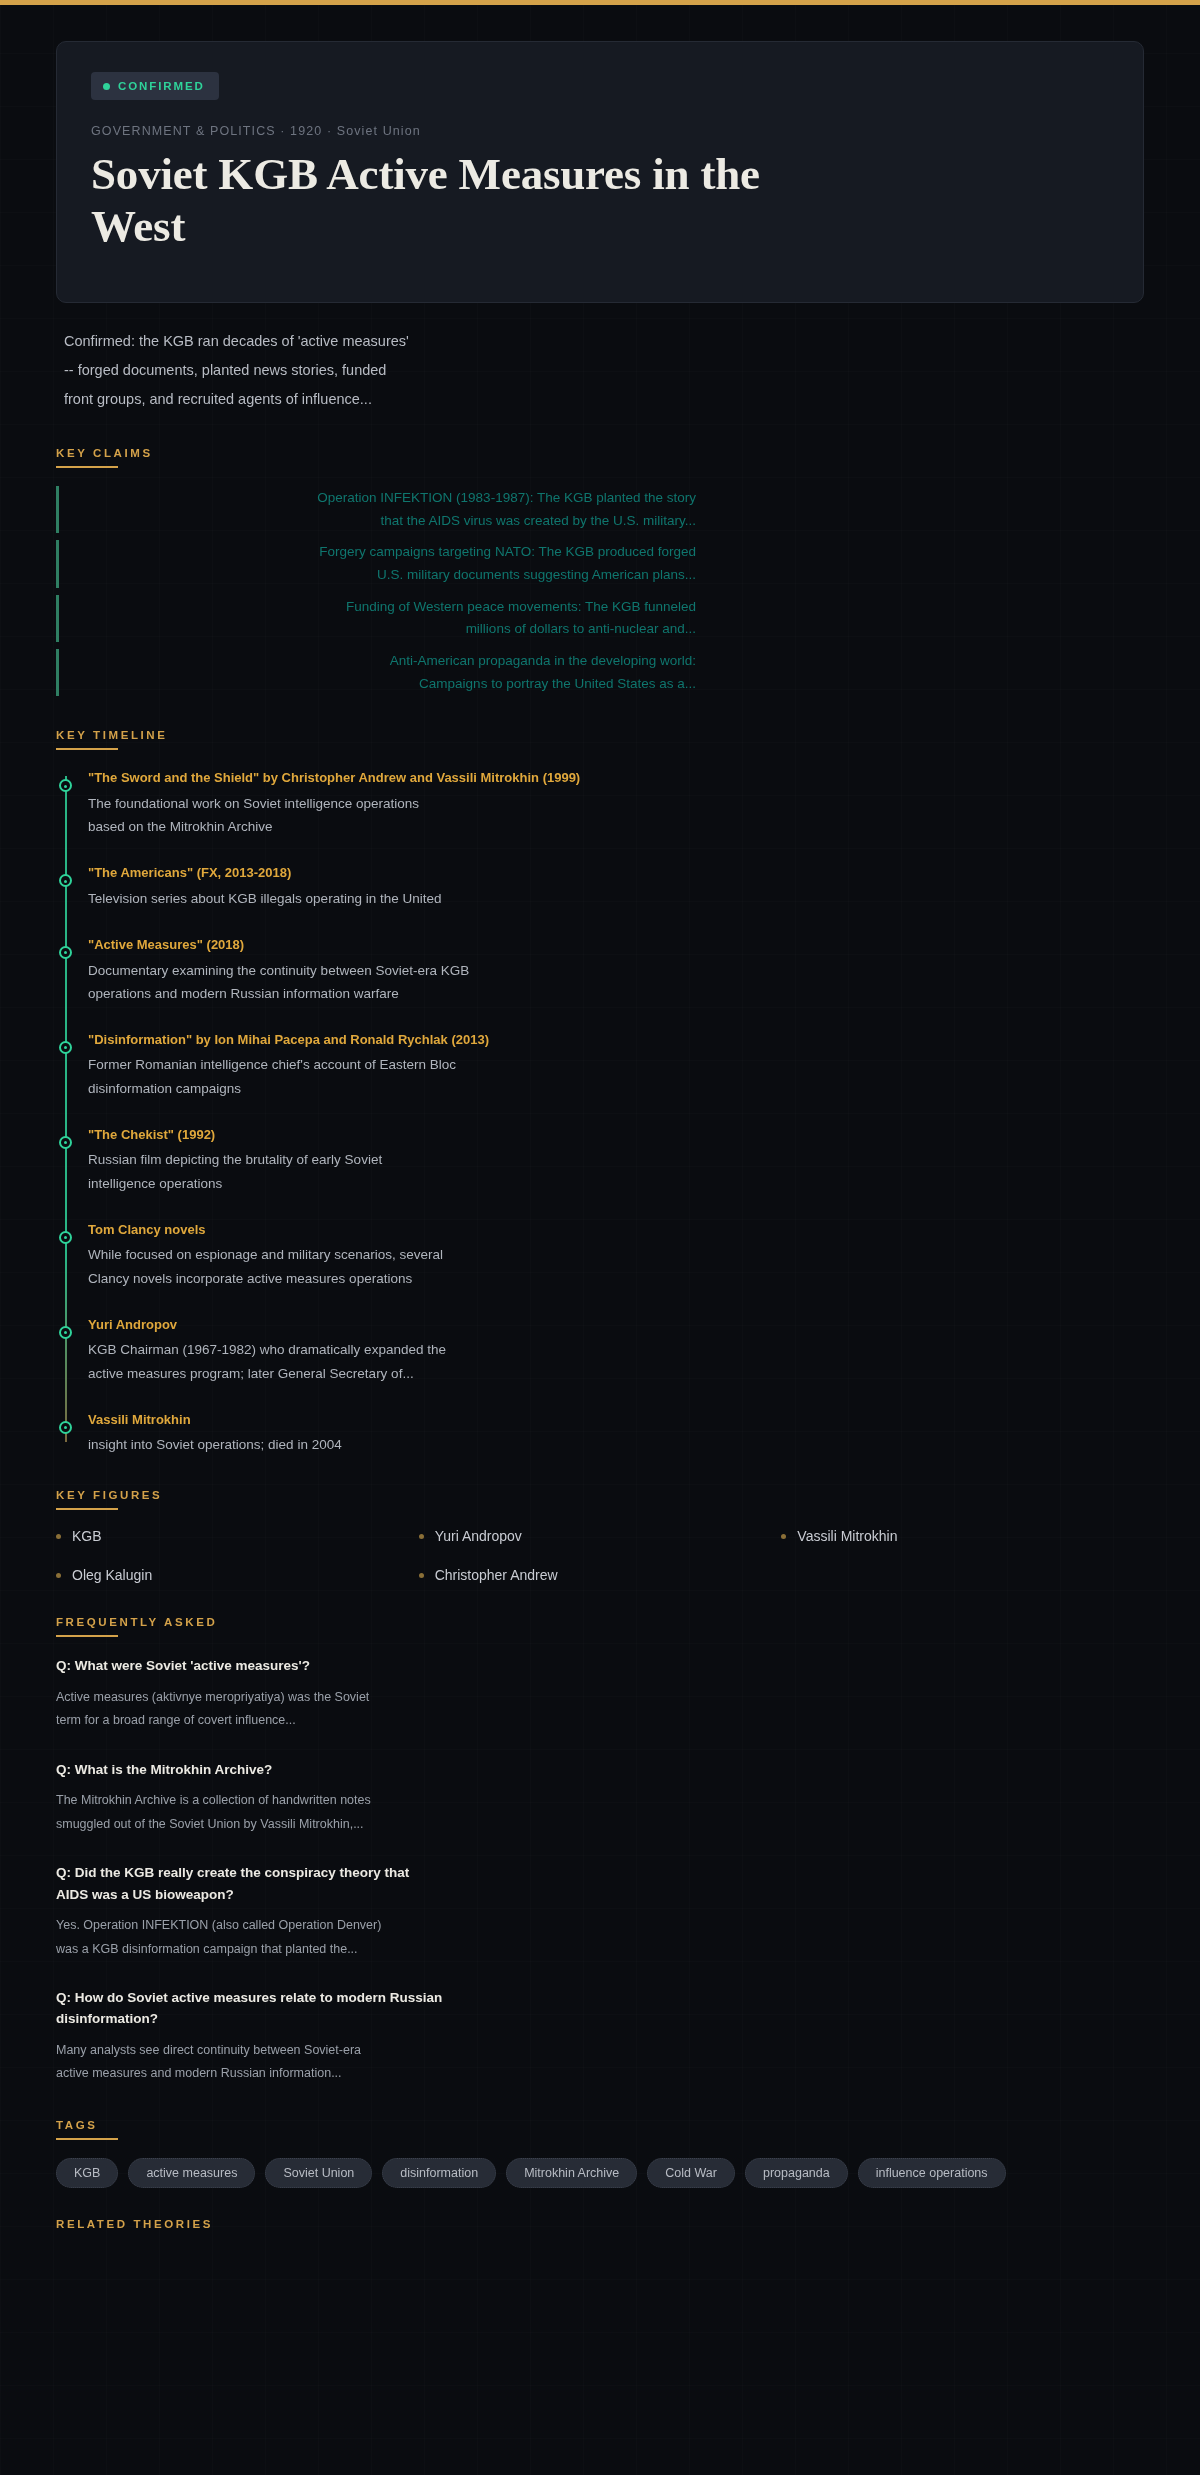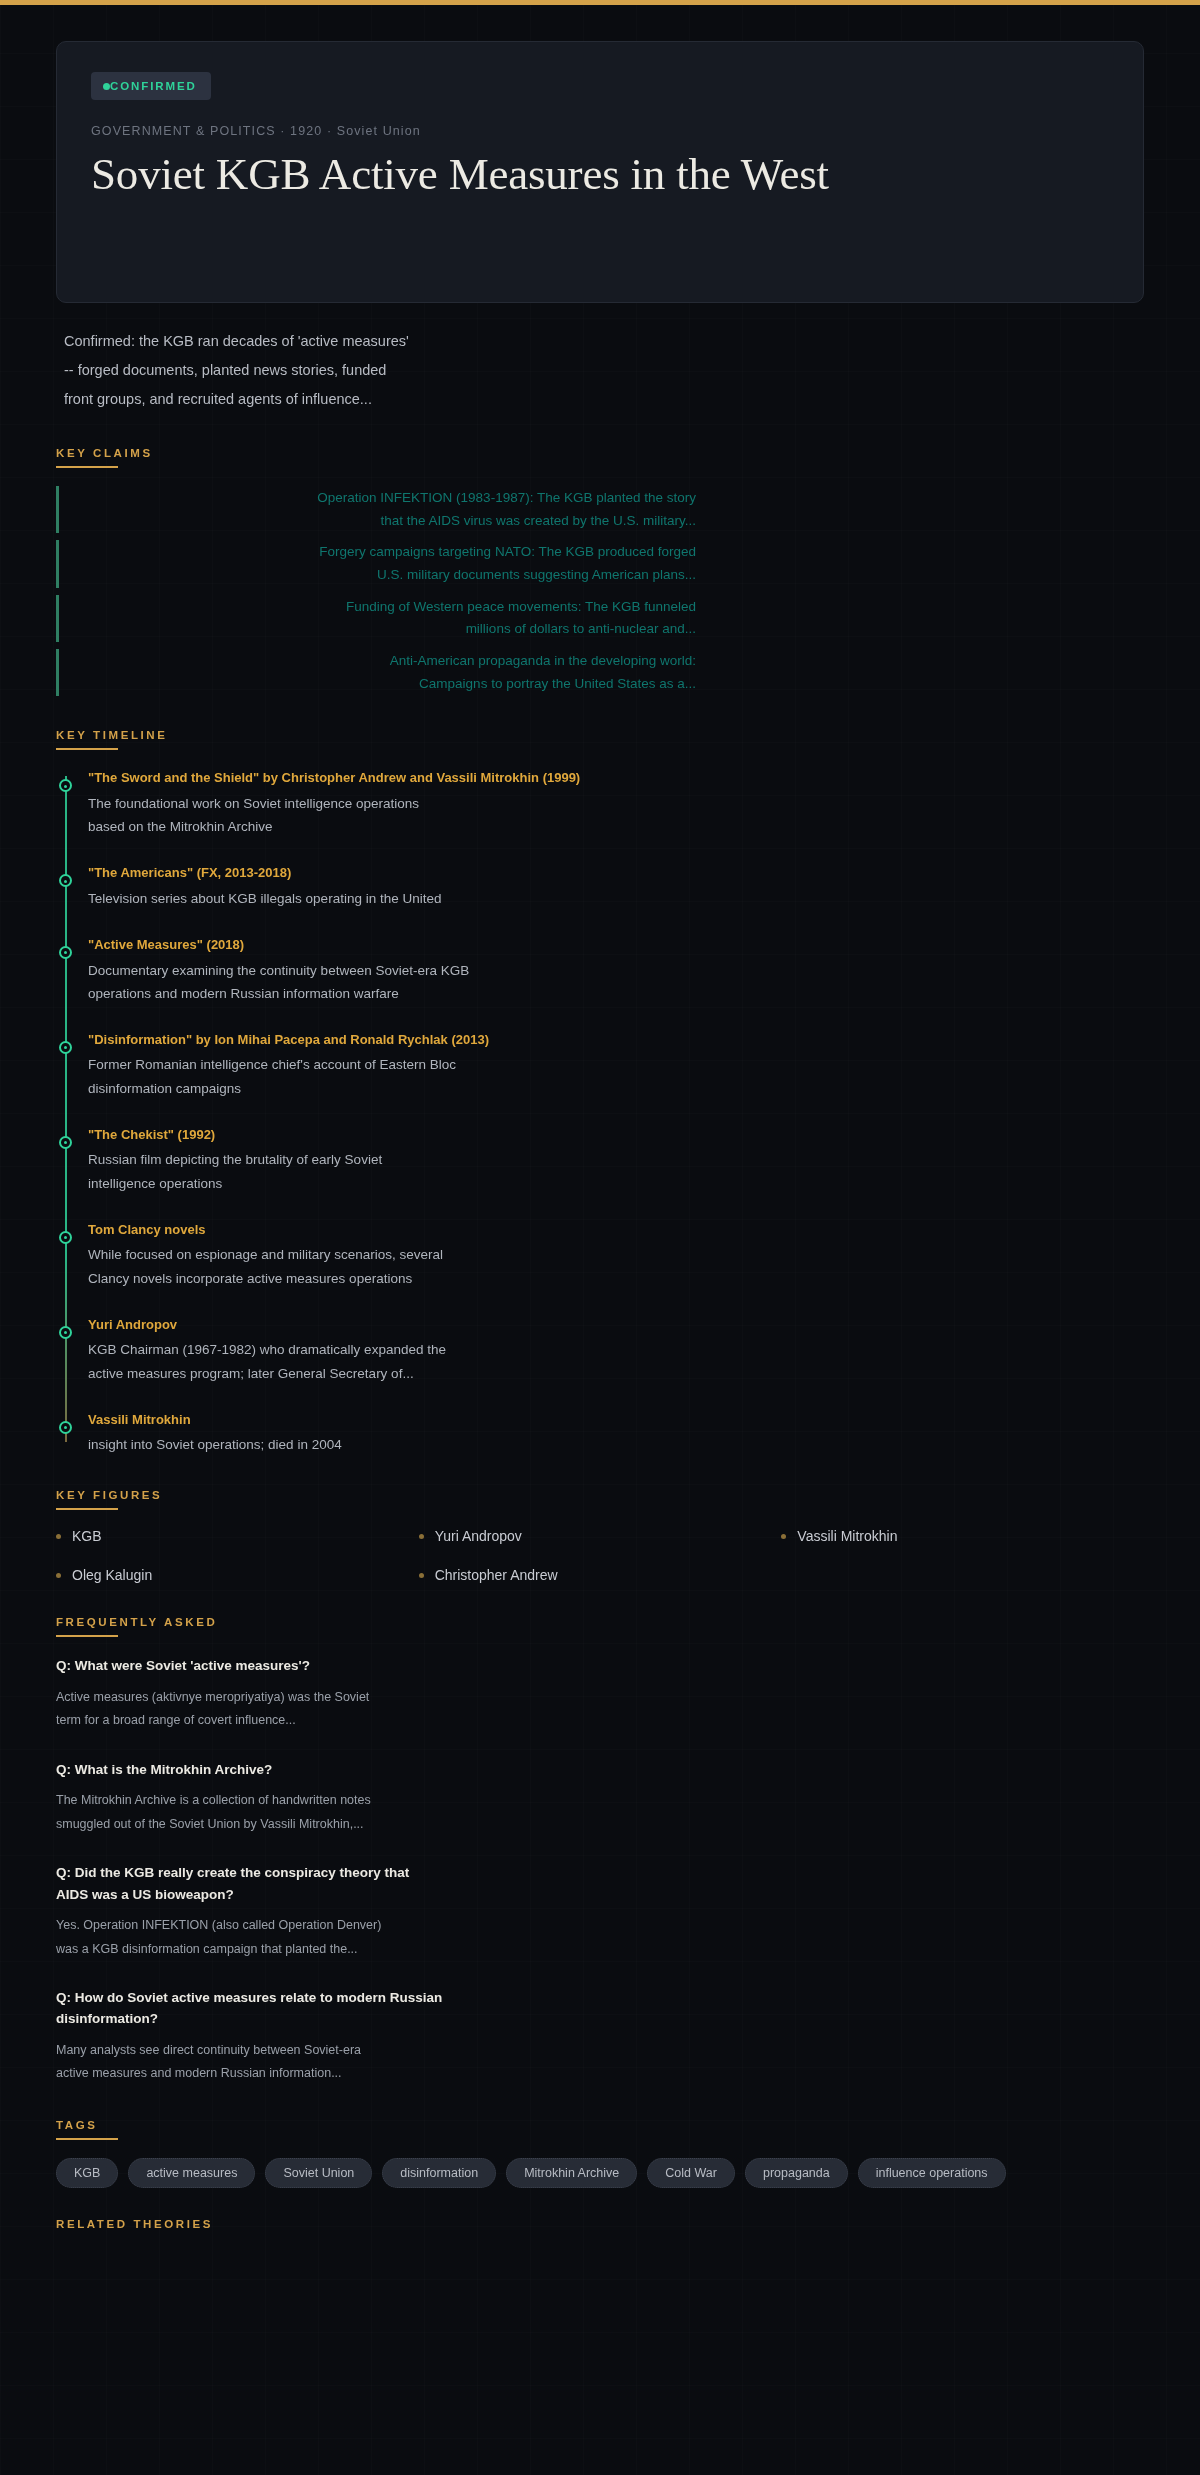--- a/index.html
+++ b/index.html
@@ -52,21 +52,21 @@
   .hero {
     background: #161a22;
     border: 1px solid #252a34;
     border-radius: 10px;
     padding: 30px 34px 46px 34px;
     min-height: 262px;
   }
   .badge {
     display: inline-flex;
     align-items: center;
-    gap: 0;
+    gap: 8px;
     background: #2c3240;
     border-radius: 4px;
     padding: 8px 14px 8px 12px;
     margin-bottom: 24px;
   }
   .badge-dot {
     width: 7px; height: 7px;
     border-radius: 50%;
     background: #2fd39a;
     display: inline-block;
@@ -78,21 +78,21 @@
     letter-spacing: 1.9px;
   }
   .meta-line {
     color: #6e7480;
     font-size: 12.5px;
     letter-spacing: 1.1px;
     margin-bottom: 10px;
   }
   .hero-title {
     font-family: "Liberation Serif", serif;
-    font-weight: normal;
+    font-weight: bold;
     font-size: 45px;
     line-height: 1.16;
     color: #eceae3;
     letter-spacing: -0.2px;
     max-width: 760px;
   }
 
   
   .summary {
     padding: 24px 56px 0 56px;

